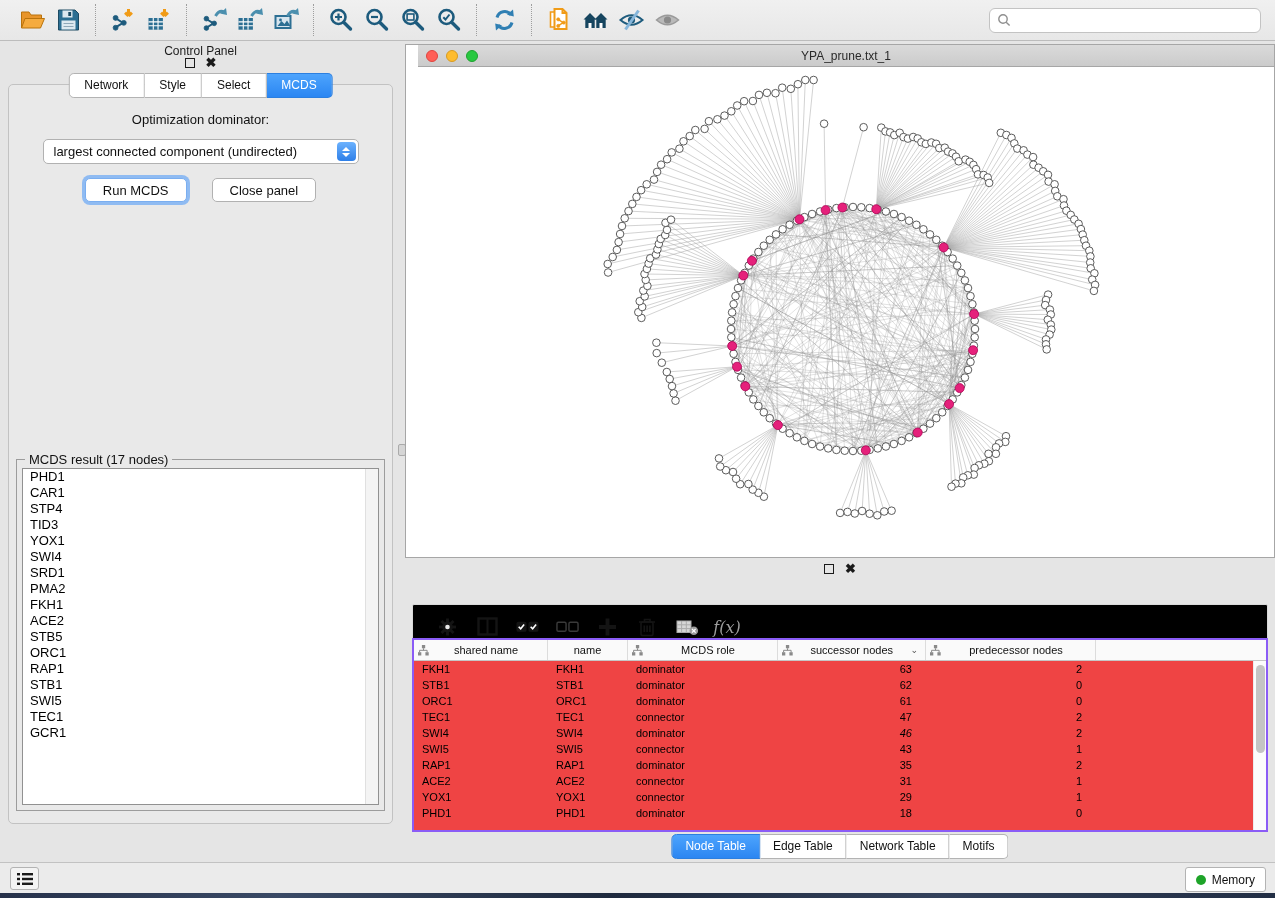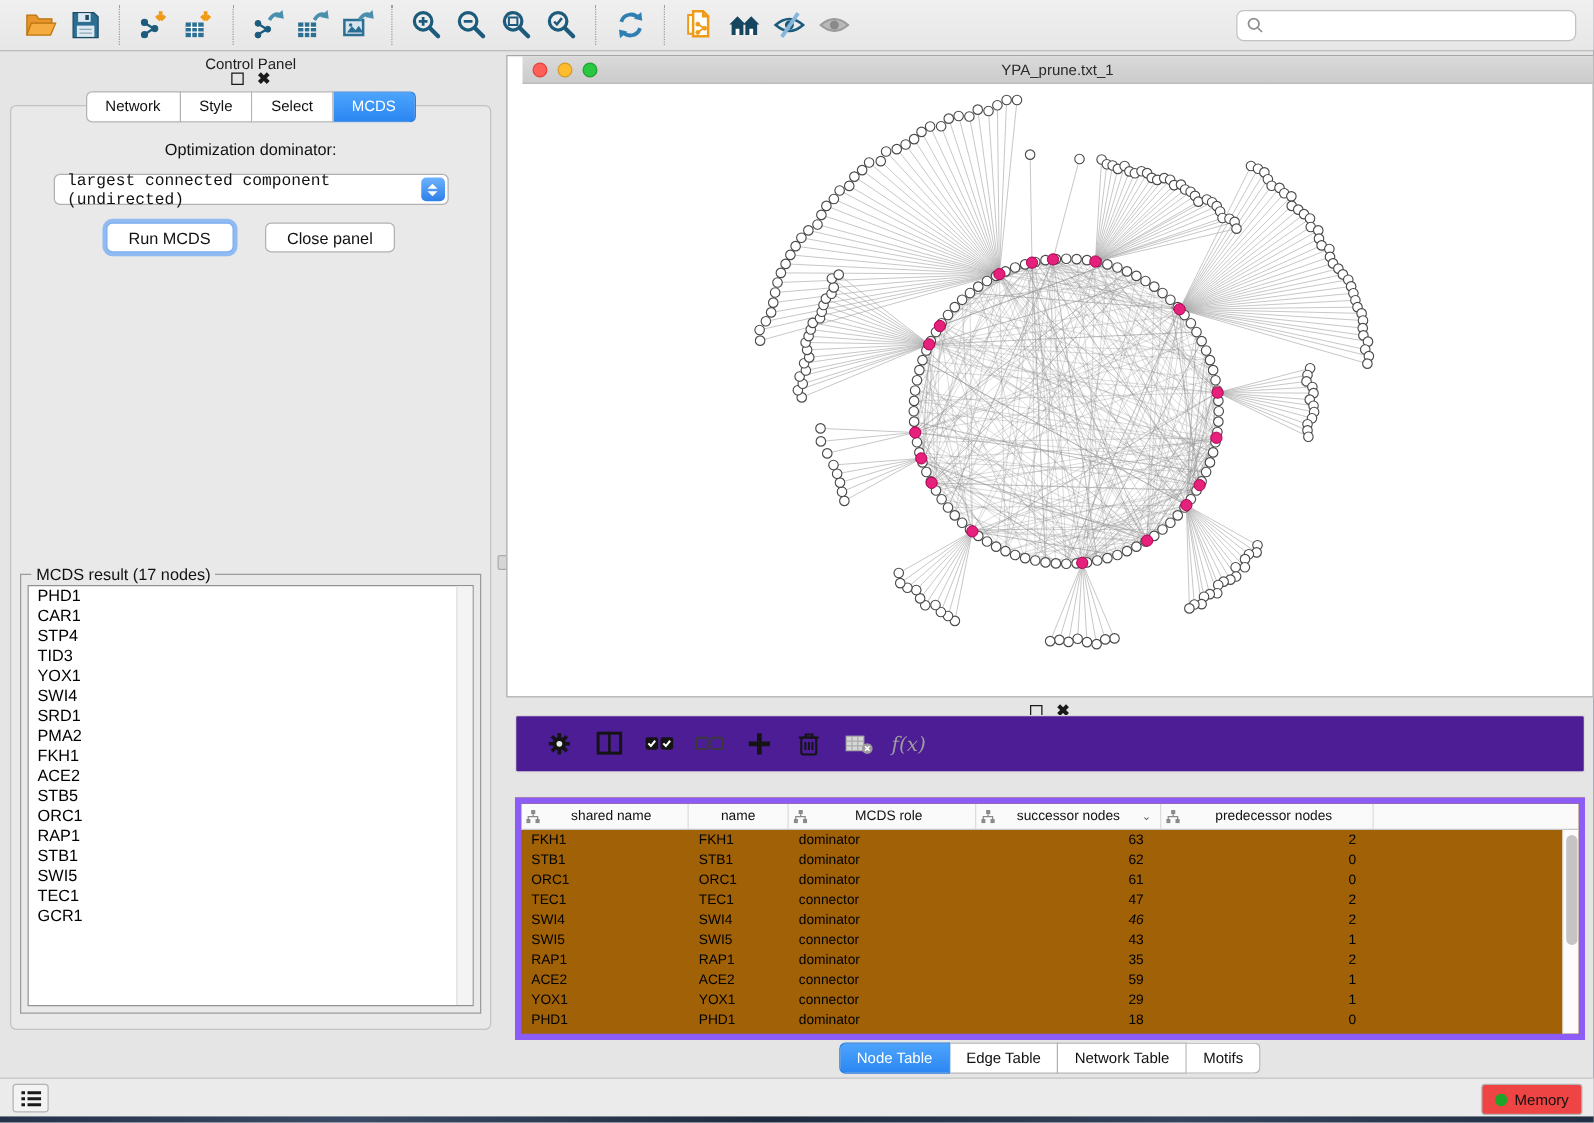--- a/index.html
+++ b/index.html
@@ -36,21 +36,21 @@
     border:1px solid #b3b3b3; border-left:none; cursor:default; }
   .cp-tab:first-child { border-left:1px solid #b3b3b3; border-radius:5px 0 0 5px; }
   .cp-tab:last-child { border-radius:0 5px 5px 0; }
   .cp-tab.active { background:linear-gradient(#4da4fd,#2b86f2); border-color:#2b7fe0; color:#fff; }
 
   .cp-body { position:absolute; left:6px; right:6px; top:40px; bottom:38px;
     background:#e9e9e9; border:1px solid #c2c2c2; border-radius:5px; }
   .opt-label { margin-top:27px; text-align:center; font-size:13px; color:#111; }
   .opt-select { position:relative; margin:12px auto 0; width:316px; height:25px; background:#fff;
     border:1px solid #b1b1b1; border-radius:5px; font-size:13px; color:#111;
-    display:flex; align-items:center; padding:0 37px 0 10px;font-family:Liberation Mono, monospace; }
+    display:flex; align-items:center; padding:0 37px 0 10px; }
   .opt-stepper { position:absolute; right:2px; top:2px; bottom:2px; width:19px; border-radius:4px;
     background:linear-gradient(#6cb2fe,#2e7fe8); display:flex; flex-direction:column;
     align-items:center; justify-content:center; gap:2px; }
   .opt-stepper i { width:0; height:0; border-left:4px solid transparent; border-right:4px solid transparent; display:block; }
   .opt-stepper .up { border-bottom:4.5px solid #fff; }
   .opt-stepper .dn { border-top:4.5px solid #fff; }
   .btn-row { margin-top:14px; display:flex; justify-content:center; gap:25px; }
   .mac-btn { height:24px; padding:0 17px; background:#fff; border:1px solid #b1b1b1; border-radius:5px;
     font-size:13px; color:#111; font-family:inherit; }
   .mac-btn.focused { box-shadow:0 0 0 3px rgba(95,163,248,.65); border-color:#7aaef0; }
@@ -76,27 +76,27 @@
   .lights { position:absolute; left:8px; top:5px; display:flex; gap:8px; }
   .light { width:12px; height:12px; border-radius:50%; }
   .light.red { background:#ff5f57; border:1px solid #e0443e; }
   .light.yellow { background:#febc2e; border:1px solid #d89b20; }
   .light.green { background:#28c840; border:1px solid #1ea22f; }
   .net-title { flex:1; text-align:center; font-size:12px; color:#2a2a2a; }
   .net-canvas { display:block; }
 
   
   .table-panel { position:absolute; left:405px; top:564px; width:870px; height:298px; }
-  .tp-toolbar { position:absolute; left:7px; right:7px; top:8px; height:46px; background:#4c1d95;
+  .tp-toolbar { position:absolute; left:7px; right:7px; top:40px; height:46px; background:#000000;
     border:1px solid #d9d9d9; border-radius:2px; display:flex; align-items:center; padding:0 14px; gap:0; }
   .tp-btn { width:40px; height:36px; display:flex; align-items:center; justify-content:center; }
   .fx { font-family:"DejaVu Serif", serif; font-style:italic; font-size:16px; color:#9d9d9d; }
 
-  .node-table { position:absolute; left:7px; right:7px; top:74px; bottom:30px; background:#a16207;
-    border:5px solid #8b5cf6; overflow:hidden; }
+  .node-table { position:absolute; left:7px; right:7px; top:74px; bottom:30px; background:#ef4444;
+    border:2px solid #8b5cf6; overflow:hidden; }
   .nt-header { display:flex; height:21px; background:#fafafa; border-bottom:1px solid #c6c6c6; }
   .nt-hcell { display:flex; align-items:center; border-right:1px solid #dcdcdc; font-size:11px;
     color:#111; padding:0 4px; position:relative; }
   .nt-hcell .hlabel { flex:1; text-align:center; }
   .nt-hcell .sortv { font-size:9px; color:#555; margin-right:3px; }
   .nt-row { display:flex; height:16px; }
   .nt-cell { font-size:11px; color:#000; line-height:16px; overflow:hidden; white-space:nowrap; }
   .nt-scroll { position:absolute; right:0; top:21px; bottom:0; width:13px; background:#fcfcfc; border-left:1px solid #ececec; }
   .nt-thumb { position:absolute; left:2px; width:9px; top:4px; height:88px; background:#c4c4c4; border-radius:5px; }
 
@@ -105,21 +105,21 @@
     border-left:none; }
   .tp-tab:first-child { border-left:1px solid #b3b3b3; border-radius:5px 0 0 5px; }
   .tp-tab:last-child { border-radius:0 5px 5px 0; }
   .tp-tab.active { background:linear-gradient(#4da4fd,#2b86f2); border-color:#2b7fe0; color:#fff; }
 
   
   .status-bar { position:absolute; left:0; top:862px; width:100%; height:31px;
     background:#ebebeb; border-top:1px solid #c2c2c2; }
   .list-btn { position:absolute; left:10px; top:4px; width:29px; height:23px; background:#f3f3f3;
     border:1px solid #b3b3b3; border-radius:3px; display:flex; align-items:center; justify-content:center; }
-  .memory-btn { position:absolute; right:9px; top:4px; height:25px; background:#ef4444;
+  .memory-btn { position:absolute; right:9px; top:4px; height:25px; background:#ffffff;
     border:1px solid #b3b3b3; border-radius:3px; display:flex; align-items:center; gap:6px;
     padding:0 10px; font-size:12px; color:#111; }
   .mem-dot { width:10px; height:10px; border-radius:50%; background:#1ea429; }
 </style>
 </head>
 <body>
 
 <div class="app-window">
 
   <div class="toolbar">
@@ -1335,21 +1335,21 @@
             <div class="nt-cell" style="width: 134px; text-align: left; padding: 0px 0px 0px 8px;">RAP1</div>
             <div class="nt-cell" style="width: 80px; text-align: left; padding: 0px 0px 0px 8px;">RAP1</div>
             <div class="nt-cell" style="width: 150px; text-align: left; padding: 0px 0px 0px 8px;">dominator</div>
             <div class="nt-cell" style="width: 148px; text-align: right; padding: 0px 14px 0px 0px;">35</div>
             <div class="nt-cell" style="width: 170px; text-align: right; padding: 0px 14px 0px 0px;">2</div>
           </div>
           <div class="nt-row">
             <div class="nt-cell" style="width: 134px; text-align: left; padding: 0px 0px 0px 8px;">ACE2</div>
             <div class="nt-cell" style="width: 80px; text-align: left; padding: 0px 0px 0px 8px;">ACE2</div>
             <div class="nt-cell" style="width: 150px; text-align: left; padding: 0px 0px 0px 8px;">connector</div>
-            <div class="nt-cell" style="width: 148px; text-align: right; padding: 0px 14px 0px 0px;">59</div>
+            <div class="nt-cell" style="width: 148px; text-align: right; padding: 0px 14px 0px 0px;">31</div>
             <div class="nt-cell" style="width: 170px; text-align: right; padding: 0px 14px 0px 0px;">1</div>
           </div>
           <div class="nt-row">
             <div class="nt-cell" style="width: 134px; text-align: left; padding: 0px 0px 0px 8px;">YOX1</div>
             <div class="nt-cell" style="width: 80px; text-align: left; padding: 0px 0px 0px 8px;">YOX1</div>
             <div class="nt-cell" style="width: 150px; text-align: left; padding: 0px 0px 0px 8px;">connector</div>
             <div class="nt-cell" style="width: 148px; text-align: right; padding: 0px 14px 0px 0px;">29</div>
             <div class="nt-cell" style="width: 170px; text-align: right; padding: 0px 14px 0px 0px;">1</div>
           </div>
           <div class="nt-row">

